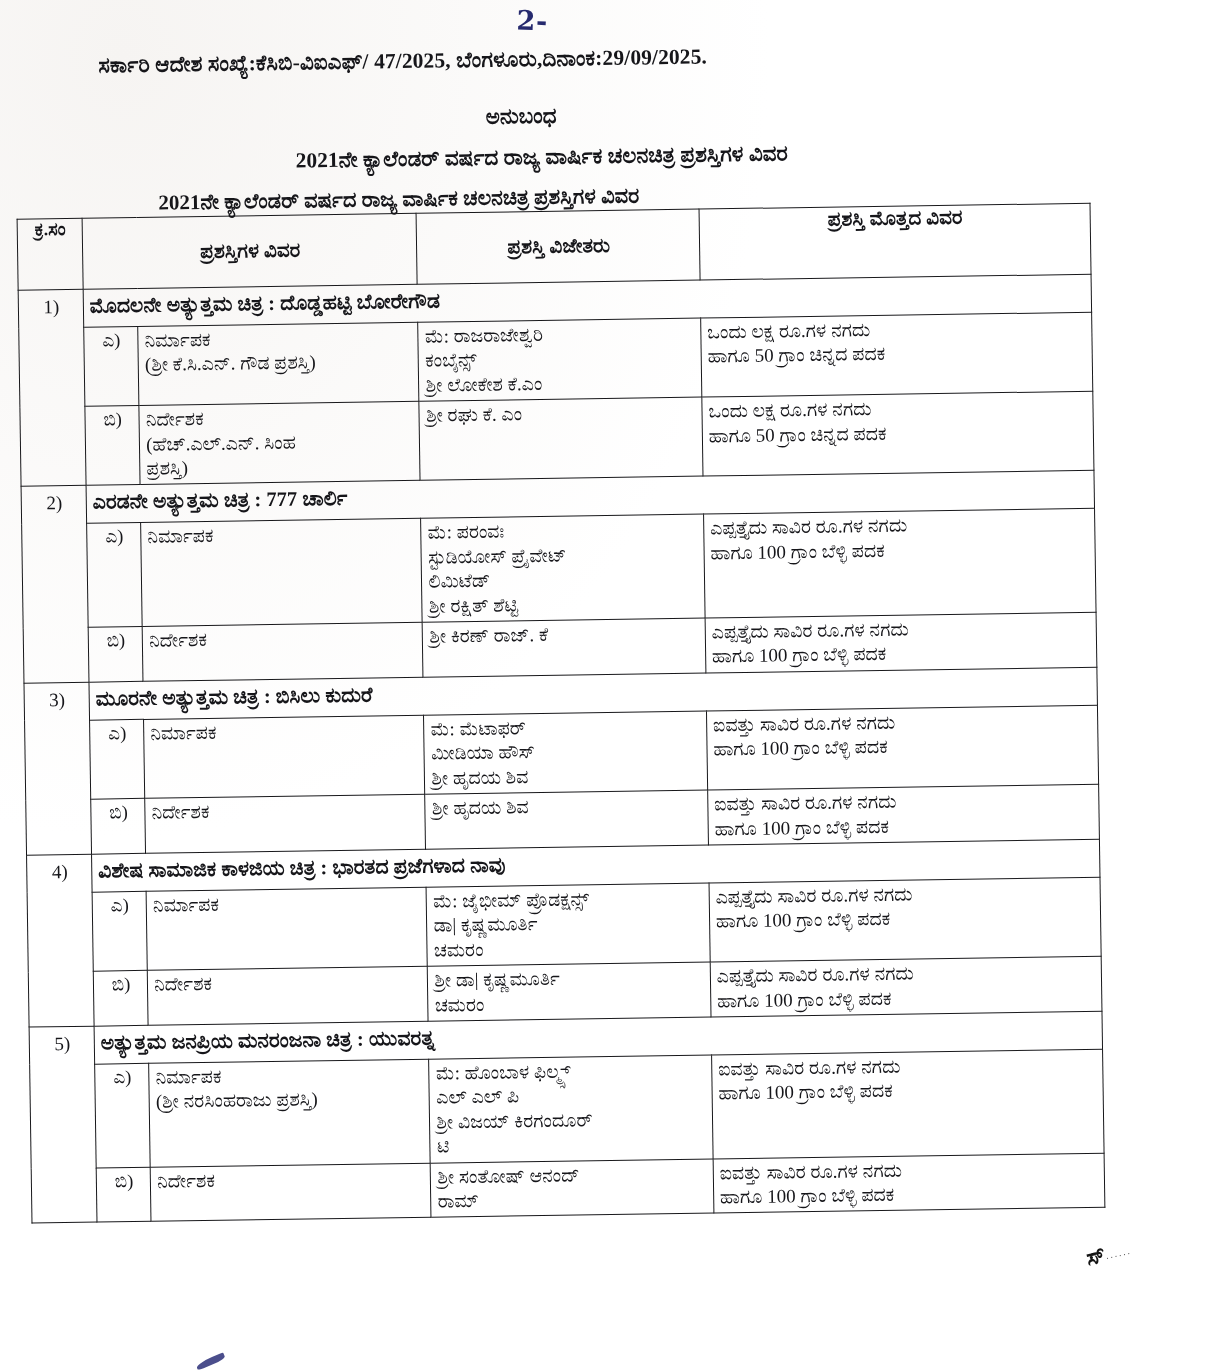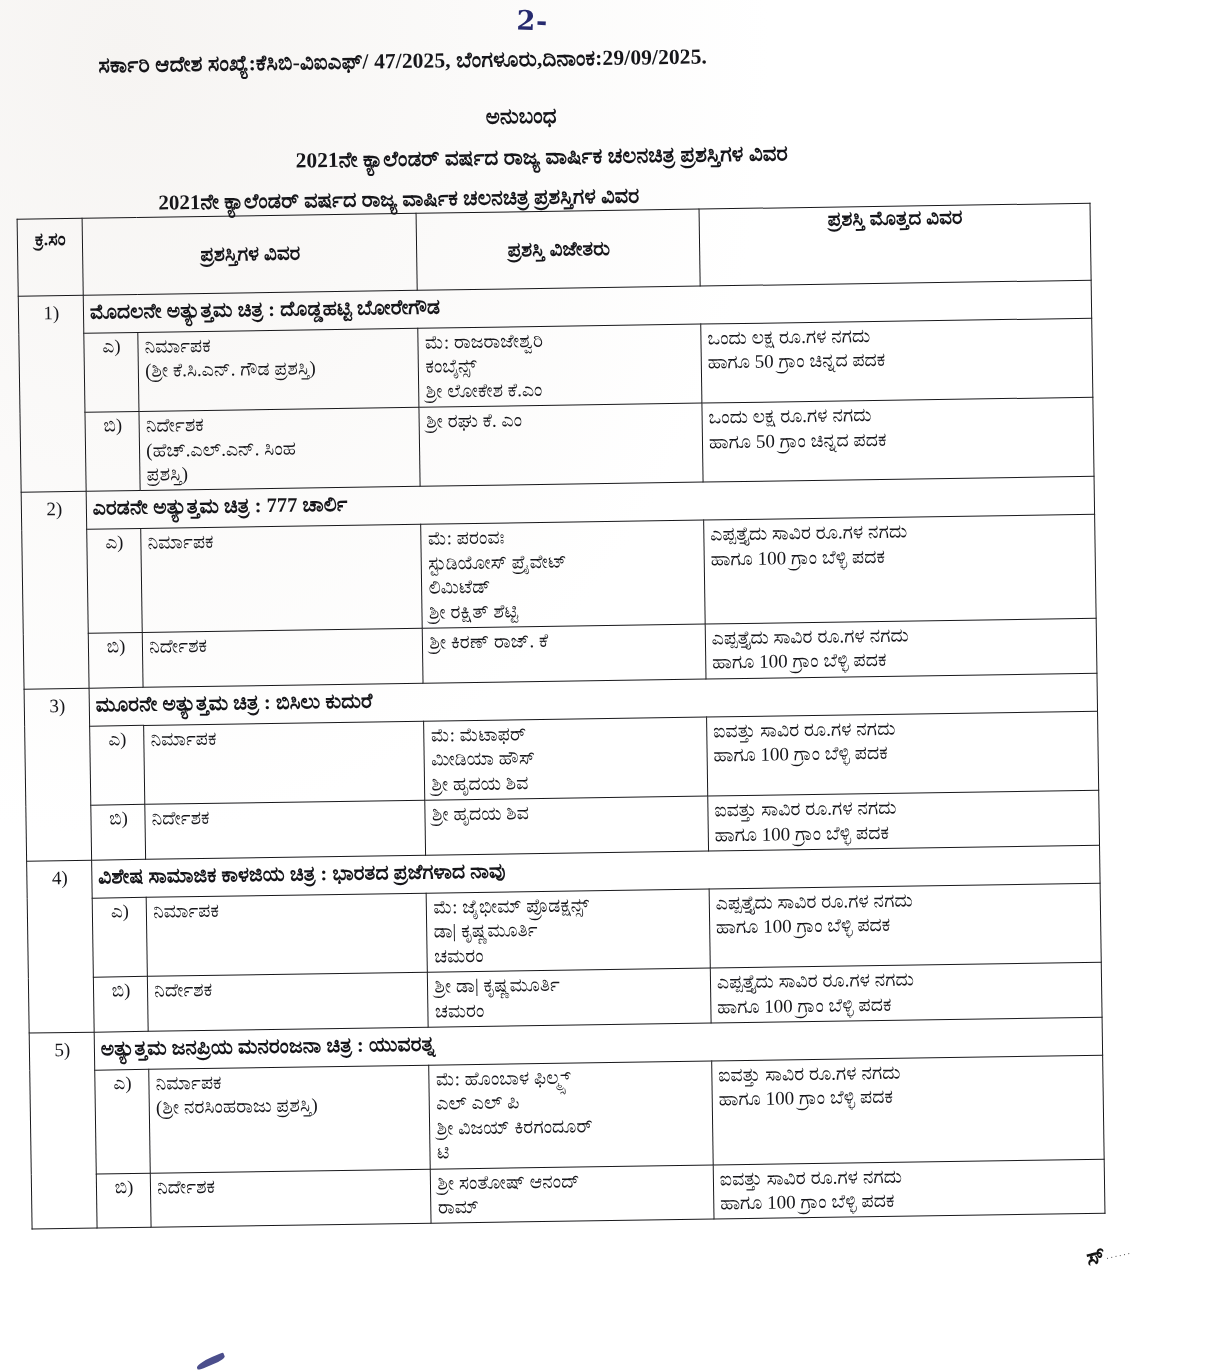--- a/index.html
+++ b/index.html
@@ -81,21 +81,21 @@
   .c-amt{width:374px;}
 
   .hdr td{
     text-align:center;
     vertical-align:middle;
     height:62px;
     font-weight:700;
     font-size:20px;
     padding-top:4px;
   }
-  .hdr .sl{font-size:18px;padding-top:10px;vertical-align:top;}
+  .hdr .sl{font-size:18px;padding-top:0;vertical-align:top;}
   .hdr .amt{vertical-align:top;padding-top:0px;}
 
   .catrow td{
     font-weight:700;
     font-size:20.5px;
     padding-top:4px;padding-bottom:3px;
     height:30px;
   }
   .catrow .slcell{
     font-weight:400;font-size:19px;

